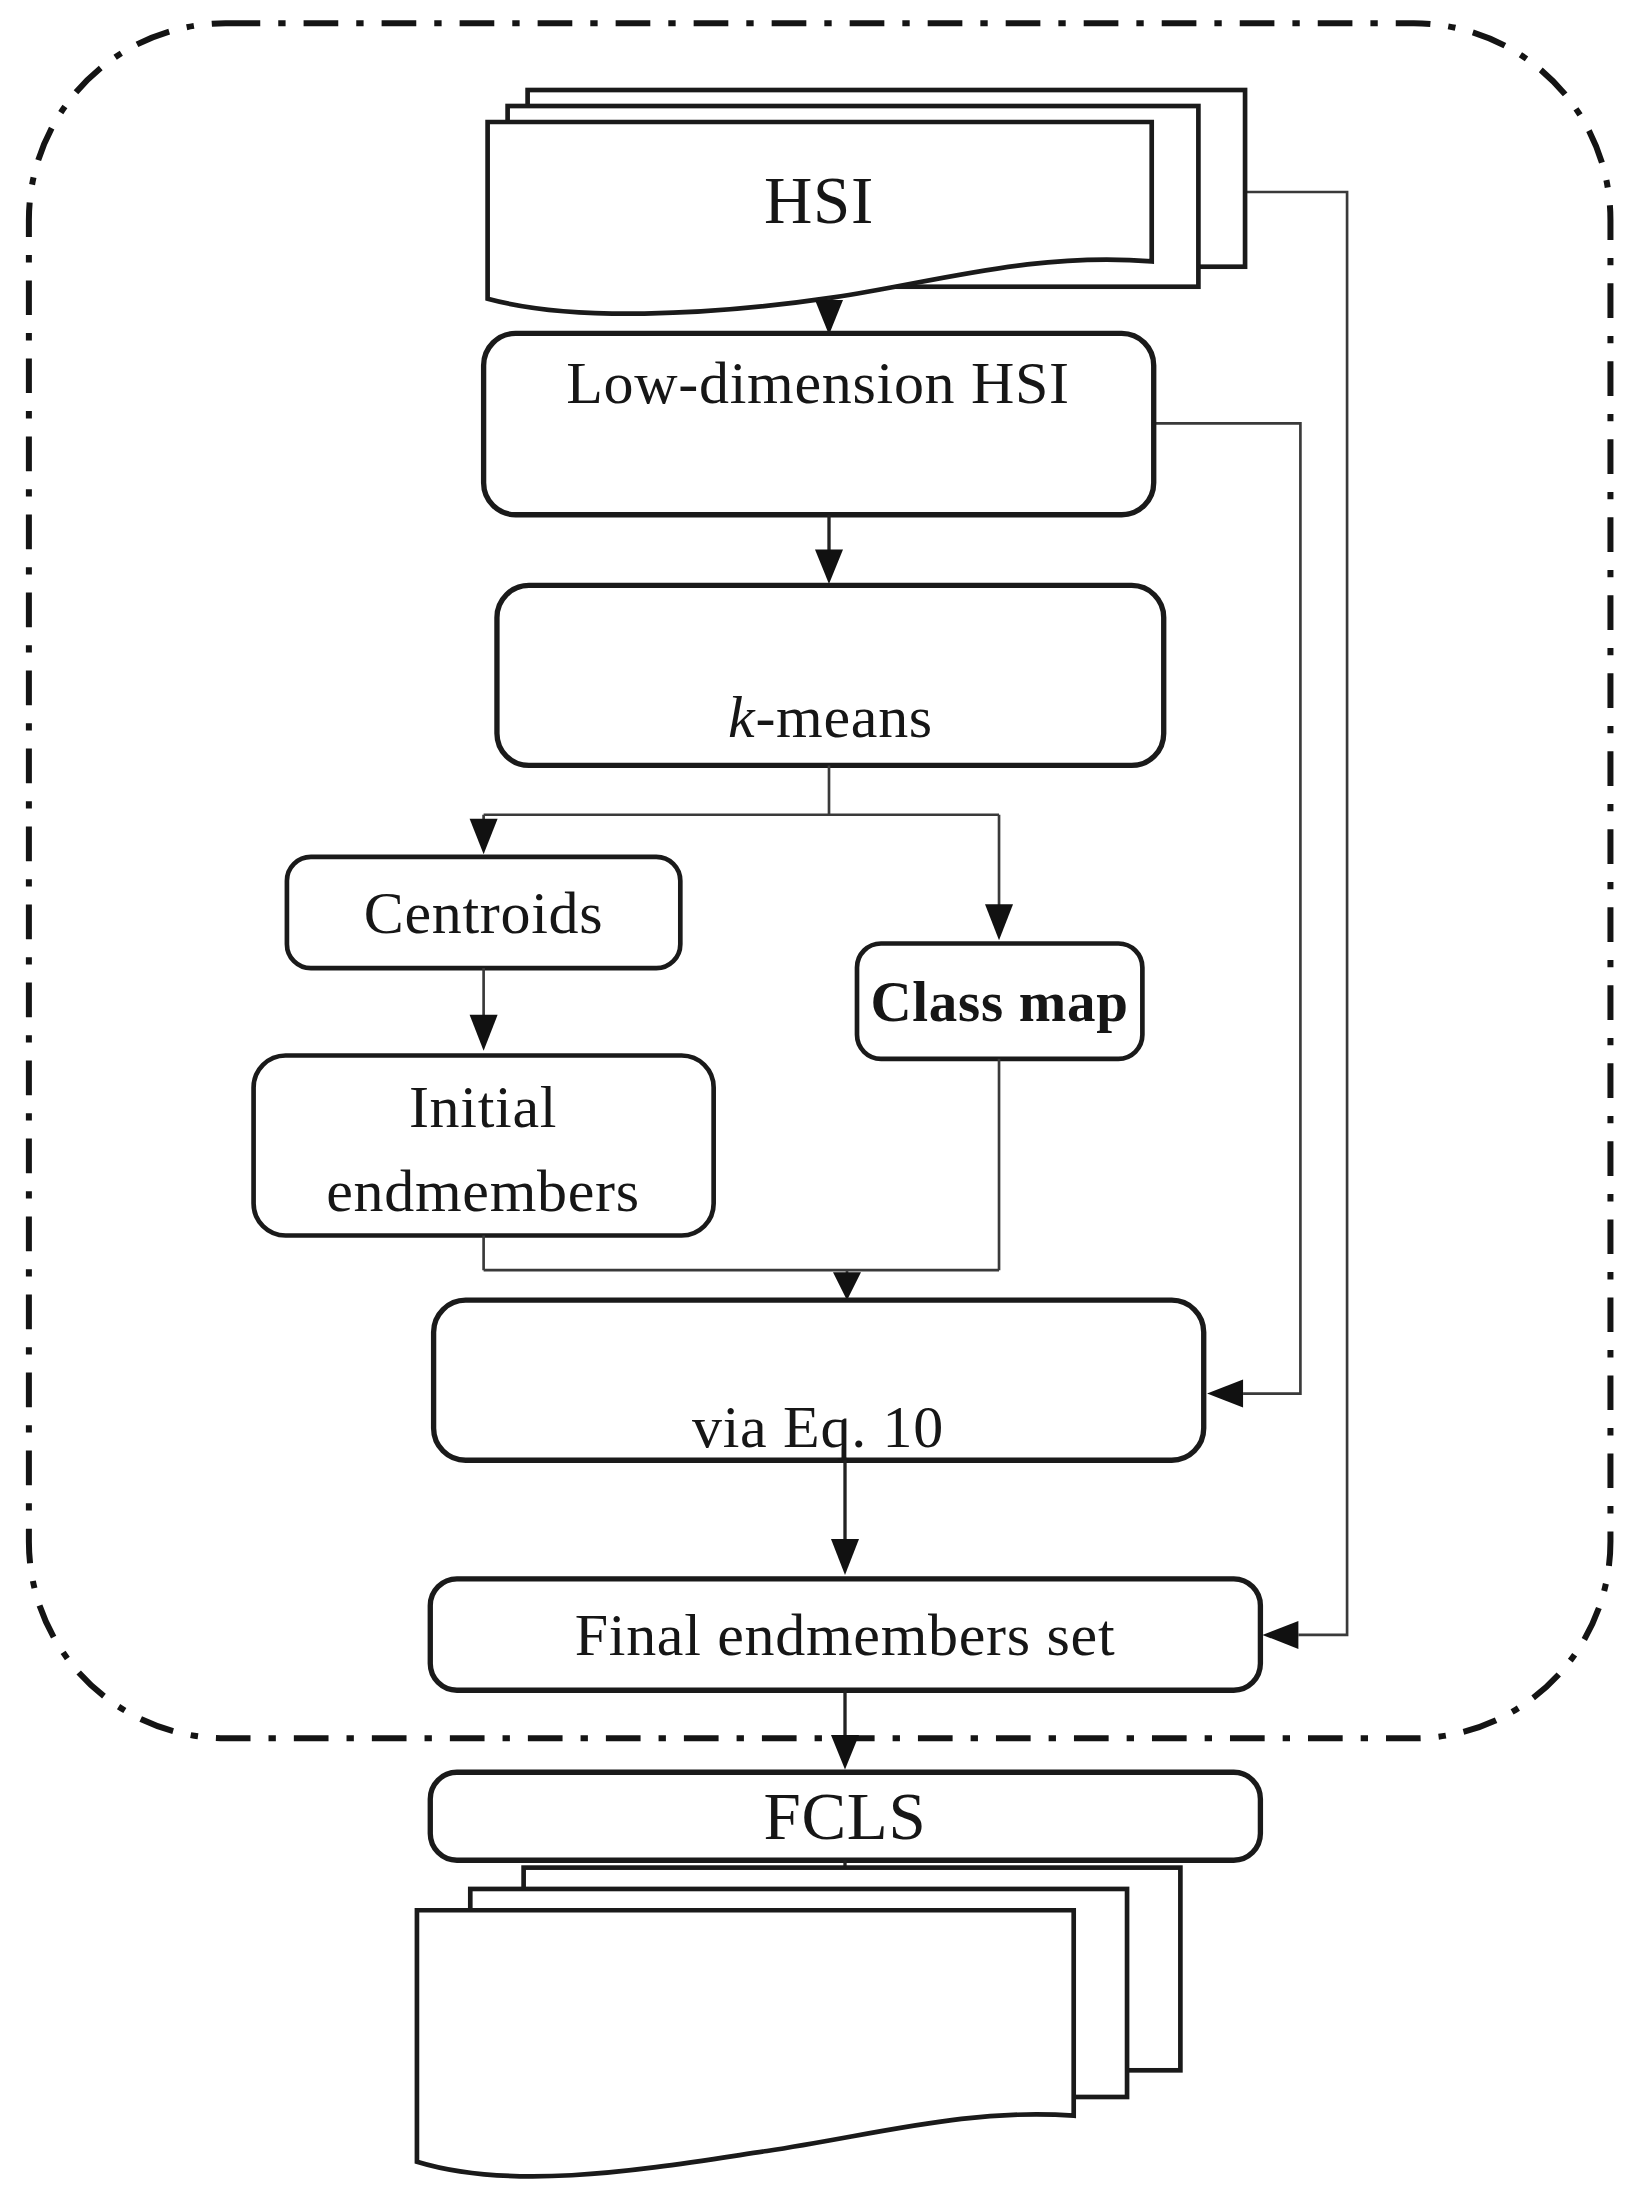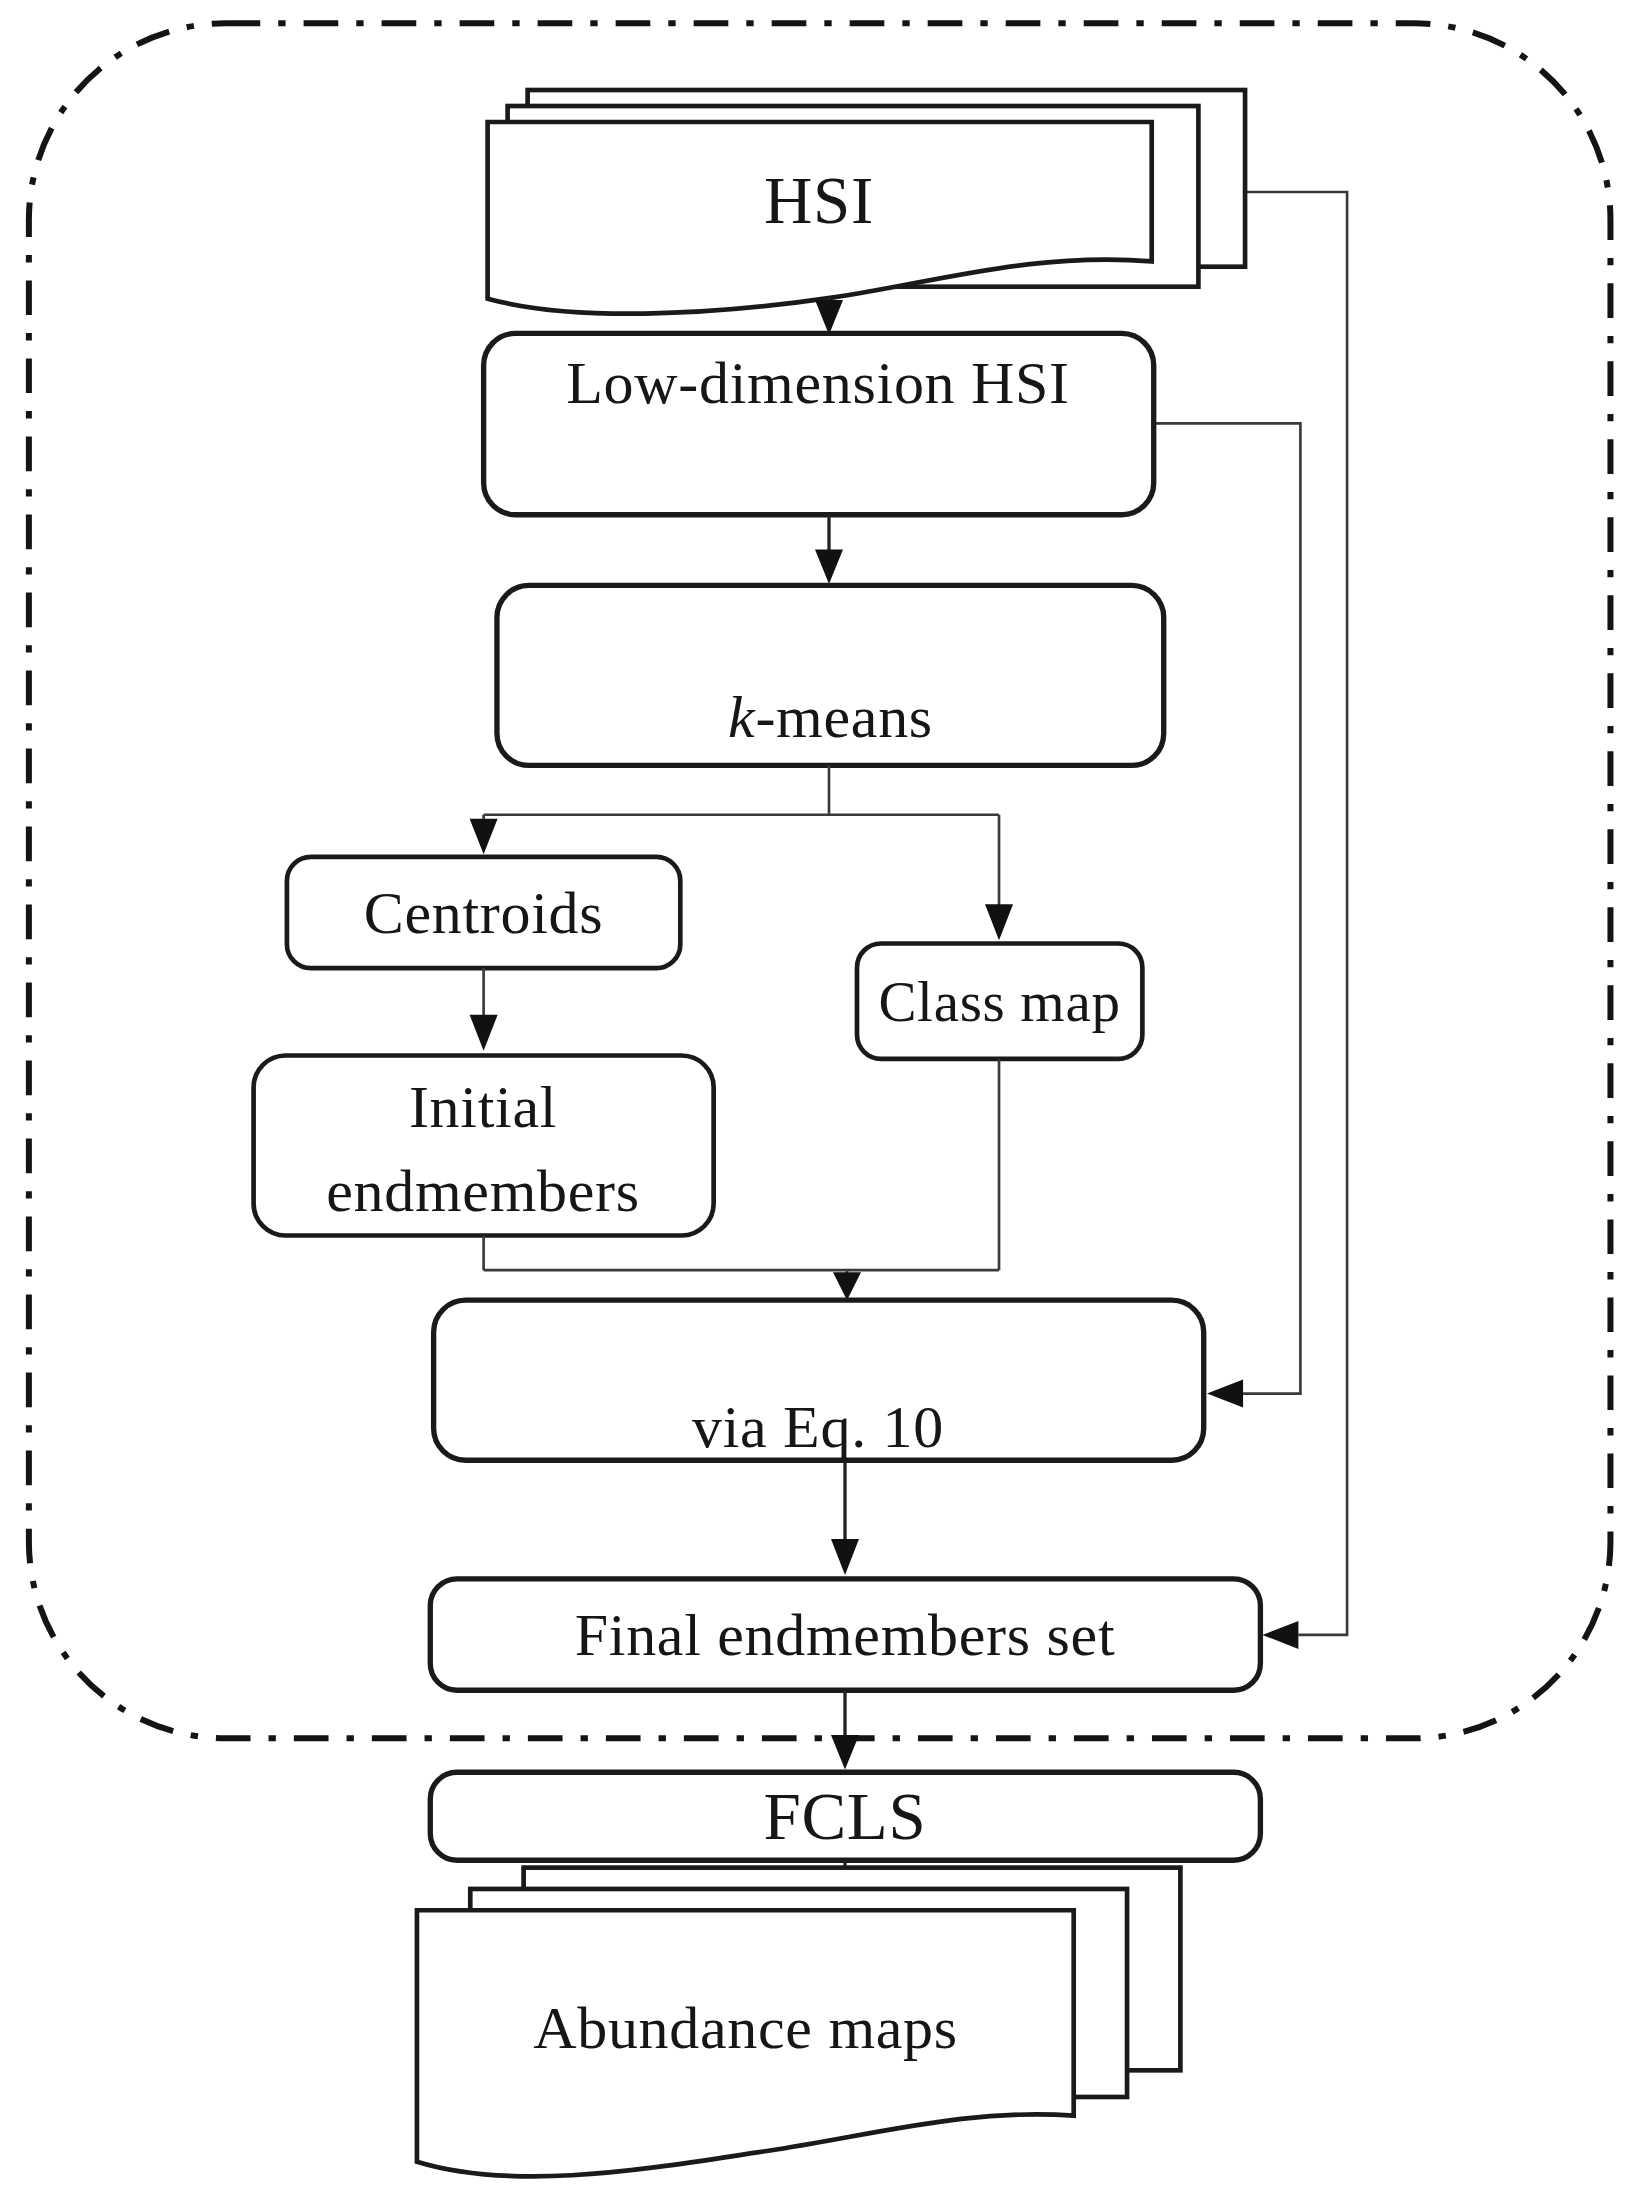--- a/index.html
+++ b/index.html
@@ -28,21 +28,21 @@
     display: flex;
     align-items: center;
     justify-content: center;
     color: #161616;
     white-space: nowrap;
     line-height: 1;
     letter-spacing: 0.7px;
   }
   .fs90  { font-size: 60px; }
   .fs100 { font-size: 67px; }
-  .fs85  { font-size: 57px; }
+  .fs85  { font-size: 57px; font-weight: bold; }
   .it    { font-style: italic; }
 </style>
 </head>
 <body>
 
 <div id="canvas">
 
   <svg id="diagram-svg" viewBox="0 0 2471 3307" xmlns="http://www.w3.org/2000/svg">
 
     <rect x="43" y="35" width="2372" height="2572" rx="295" ry="295" fill="none" stroke="#141414" stroke-width="9" stroke-dasharray="52 27 11 27"></rect>
@@ -118,16 +118,15 @@
 
   <div class="label fs90" style="left:253px; top:1070px; width:460px; height:73px;">Initial</div>
   <div class="label fs90" style="left:253px; top:1154px; width:460px; height:73px;">endmembers</div>
 
   <div class="label fs90" style="left:433px; top:1392px; width:770px; height:69px;">via Eq. 10</div>
 
   <div class="label fs90" style="left:430px; top:1579px; width:830px; height:111px;">Final endmembers set</div>
 
   <div class="label fs100" style="left:430px; top:1772px; width:830px; height:88px;">FCLS</div>
 
-  <div class="label fs90" style="left:417px; top:1981px; width:657px; height:93px;">Abundance maps</div>
 
 </div>
 
 
 </body></html>

